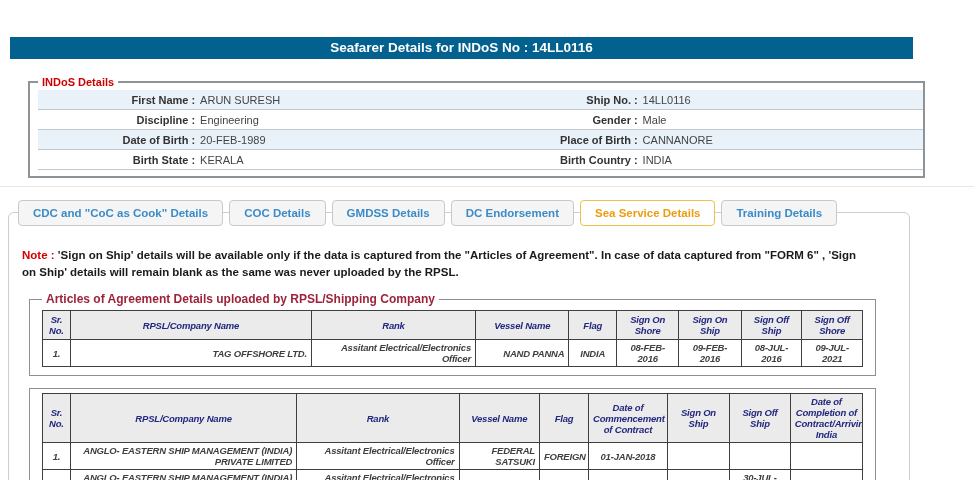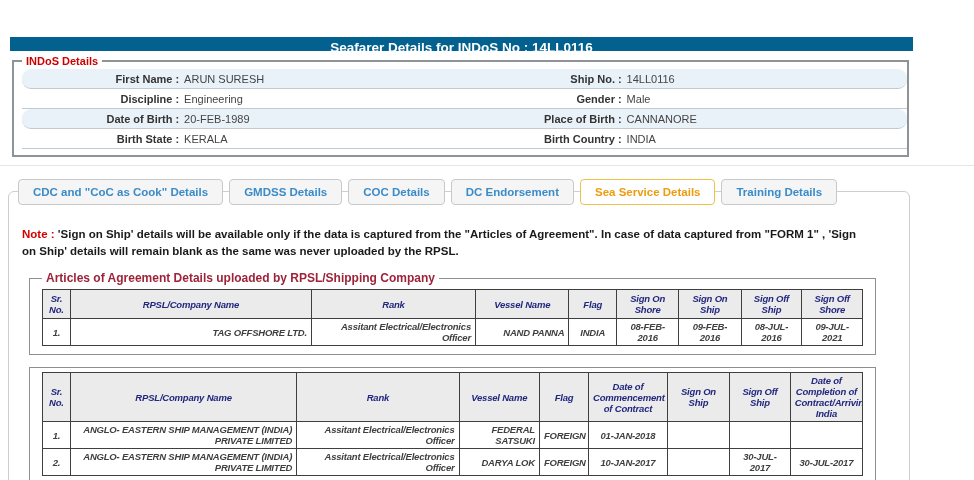--- a/index.html
+++ b/index.html
@@ -1,26 +1,26 @@
 <!DOCTYPE html>
 <html><head>
 <meta charset="utf-8">
 <style>
   html,body{margin:0;padding:0;background:#fff;width:974px;height:480px;overflow:hidden;
     font-family:"Liberation Sans",sans-serif;}
   .page{position:relative;width:974px;height:480px;}
 
-  .title-bar{margin:37px 0 4px 10px;width:903px;height:14px;background:#02618e;
+  .title-bar{margin:37px 0 17px 10px;width:903px;height:22px;background:#02618e;
     color:#fff;font-weight:bold;font-size:13.5px;text-align:center;line-height:22px;}
 
-  fieldset.indos{margin:3px 0 0 12px;width:897px;box-sizing:border-box;
+  fieldset.indos{margin:3px 0 0 28px;width:897px;box-sizing:border-box;
     border:2px solid #8e9398;padding:2px 0 6px 8px;background:#fff;}
   fieldset.indos legend{color:#cc0000;font-size:11px;font-weight:bold;padding:0 4px;}
   .info-row{display:flex;border-bottom:1px solid #c3c9ce;min-height:19px;align-items:center;font-size:11px;}
-  .info-row.striped{background:#e9f1f9;border-radius:9px;}
+  .info-row.striped{background:#e9f1f9;}
   .half{display:flex;width:50%;align-items:center;}
   .lbl{width:34%;text-align:right;font-weight:bold;color:#333;}
   .colon{padding:0 5px 0 3px;font-weight:bold;color:#333;}
   .val{color:#444;}
 
   .post-fs-line{margin-top:8px;border-top:1px solid #e6e6e6;height:0;}
 
   .tabs-row{display:flex;gap:6px;margin:13px 0 0 18px;position:relative;z-index:2;}
   .tab{background:#f5f5f5;border:1px solid #c9c9c9;border-radius:4px;color:#3a8bc8;
     font-size:11.5px;font-weight:bold;padding:6px 14px 6px 14px;cursor:pointer;white-space:nowrap;}
@@ -106,30 +106,30 @@
           <span class="colon">:</span>
         <span class="val">INDIA</span>
       </div>
     </div>
   </fieldset>
 
   <div class="post-fs-line"></div>
 
   <div class="tabs-row">
     <div class="tab">CDC and "CoC as Cook" Details</div>
+    <div class="tab">COC Details</div>
     <div class="tab">GMDSS Details</div>
-    <div class="tab">COC Details</div>
     <div class="tab">DC Endorsement</div>
     <div class="tab active">Sea Service Details</div>
     <div class="tab">Training Details</div>
   </div>
 
   <div class="panel">
 
-    <p class="note"><span class="red">Note :</span> <span>'Sign on Ship' details will be available only if the data is captured from the "Articles of Agreement". In case of data captured from "FORM 1" , 'Sign on Ship' details will remain blank as the same was never uploaded by the RPSL.</span></p>
+    <p class="note"><span class="red">Note :</span> <span>'Sign on Ship' details will be available only if the data is captured from the "Articles of Agreement". In case of data captured from "FORM 6" , 'Sign on Ship' details will remain blank as the same was never uploaded by the RPSL.</span></p>
 
     <fieldset class="tblfs">
       <legend>Articles of Agreement Details uploaded by RPSL/Shipping Company</legend>
       <table class="grid t1">
         <colgroup>
           <col style="width:3.4%">
             <col style="width:29.4%">
             <col style="width:20.0%">
           <col style="width:11.4%">
             <col style="width:5.8%">

